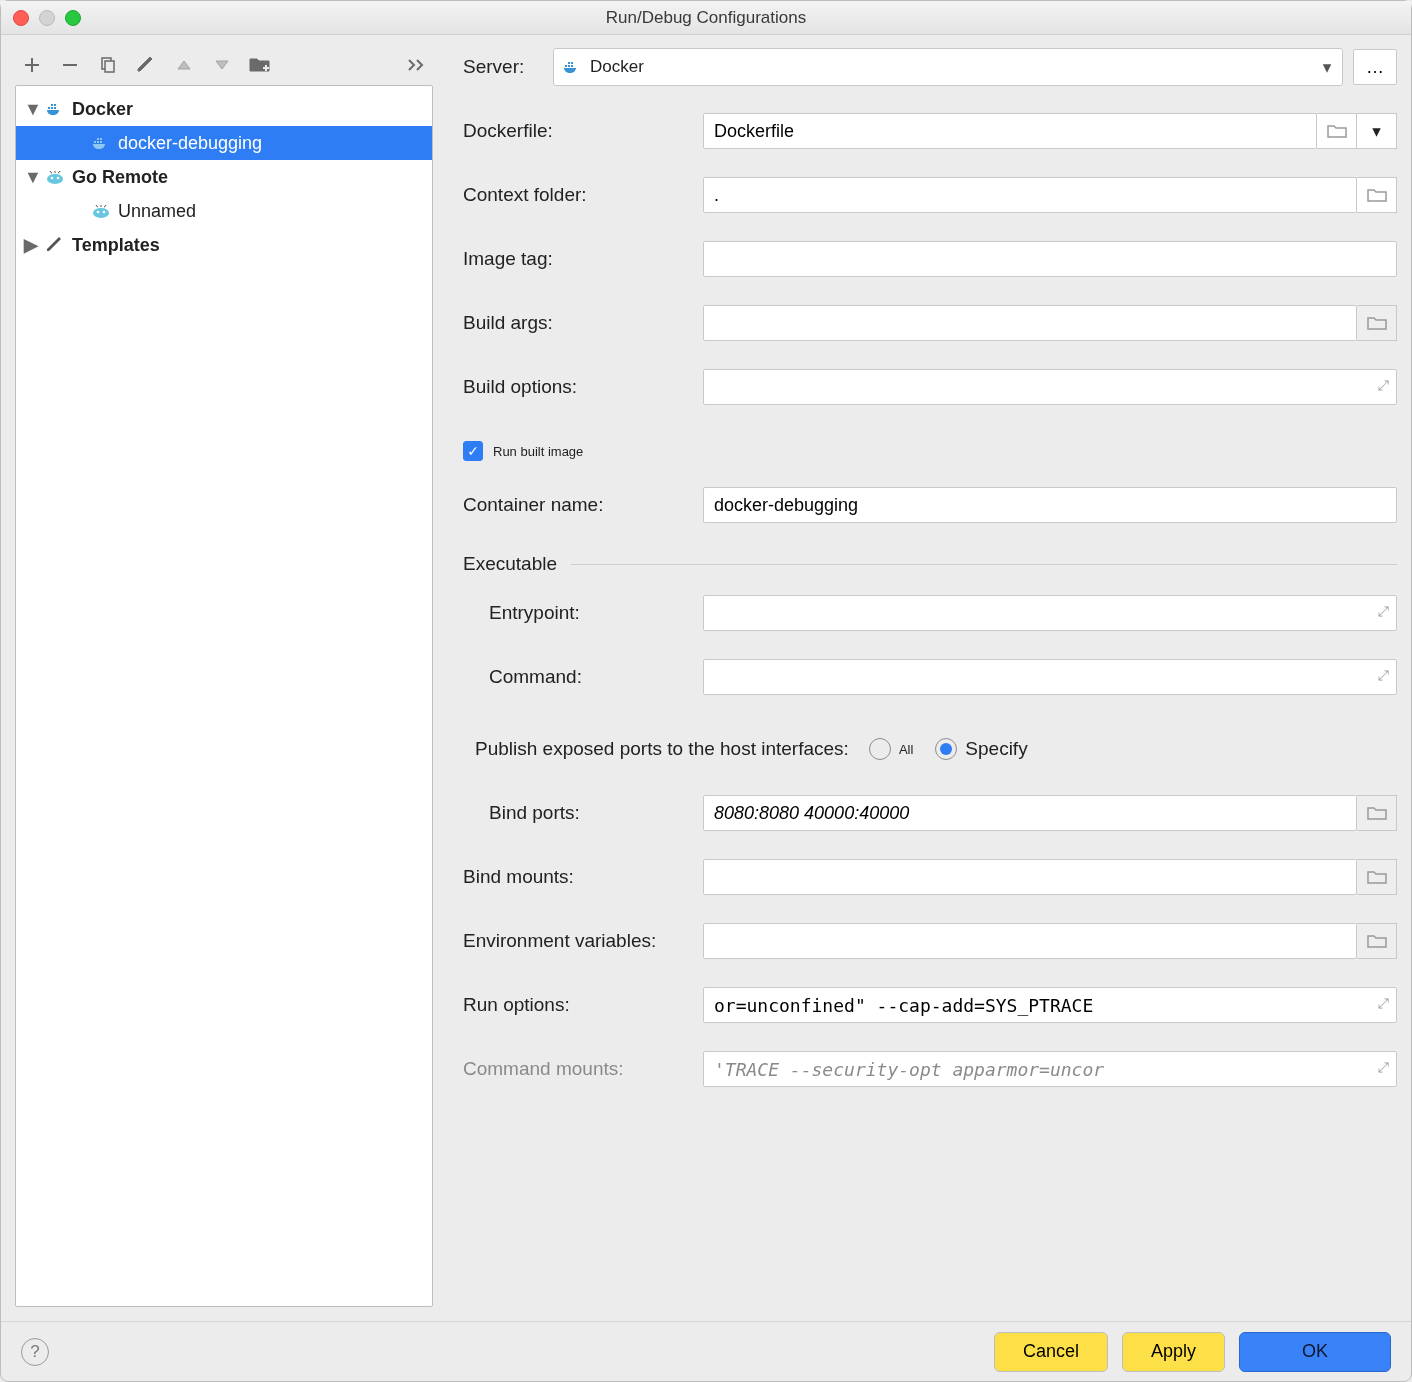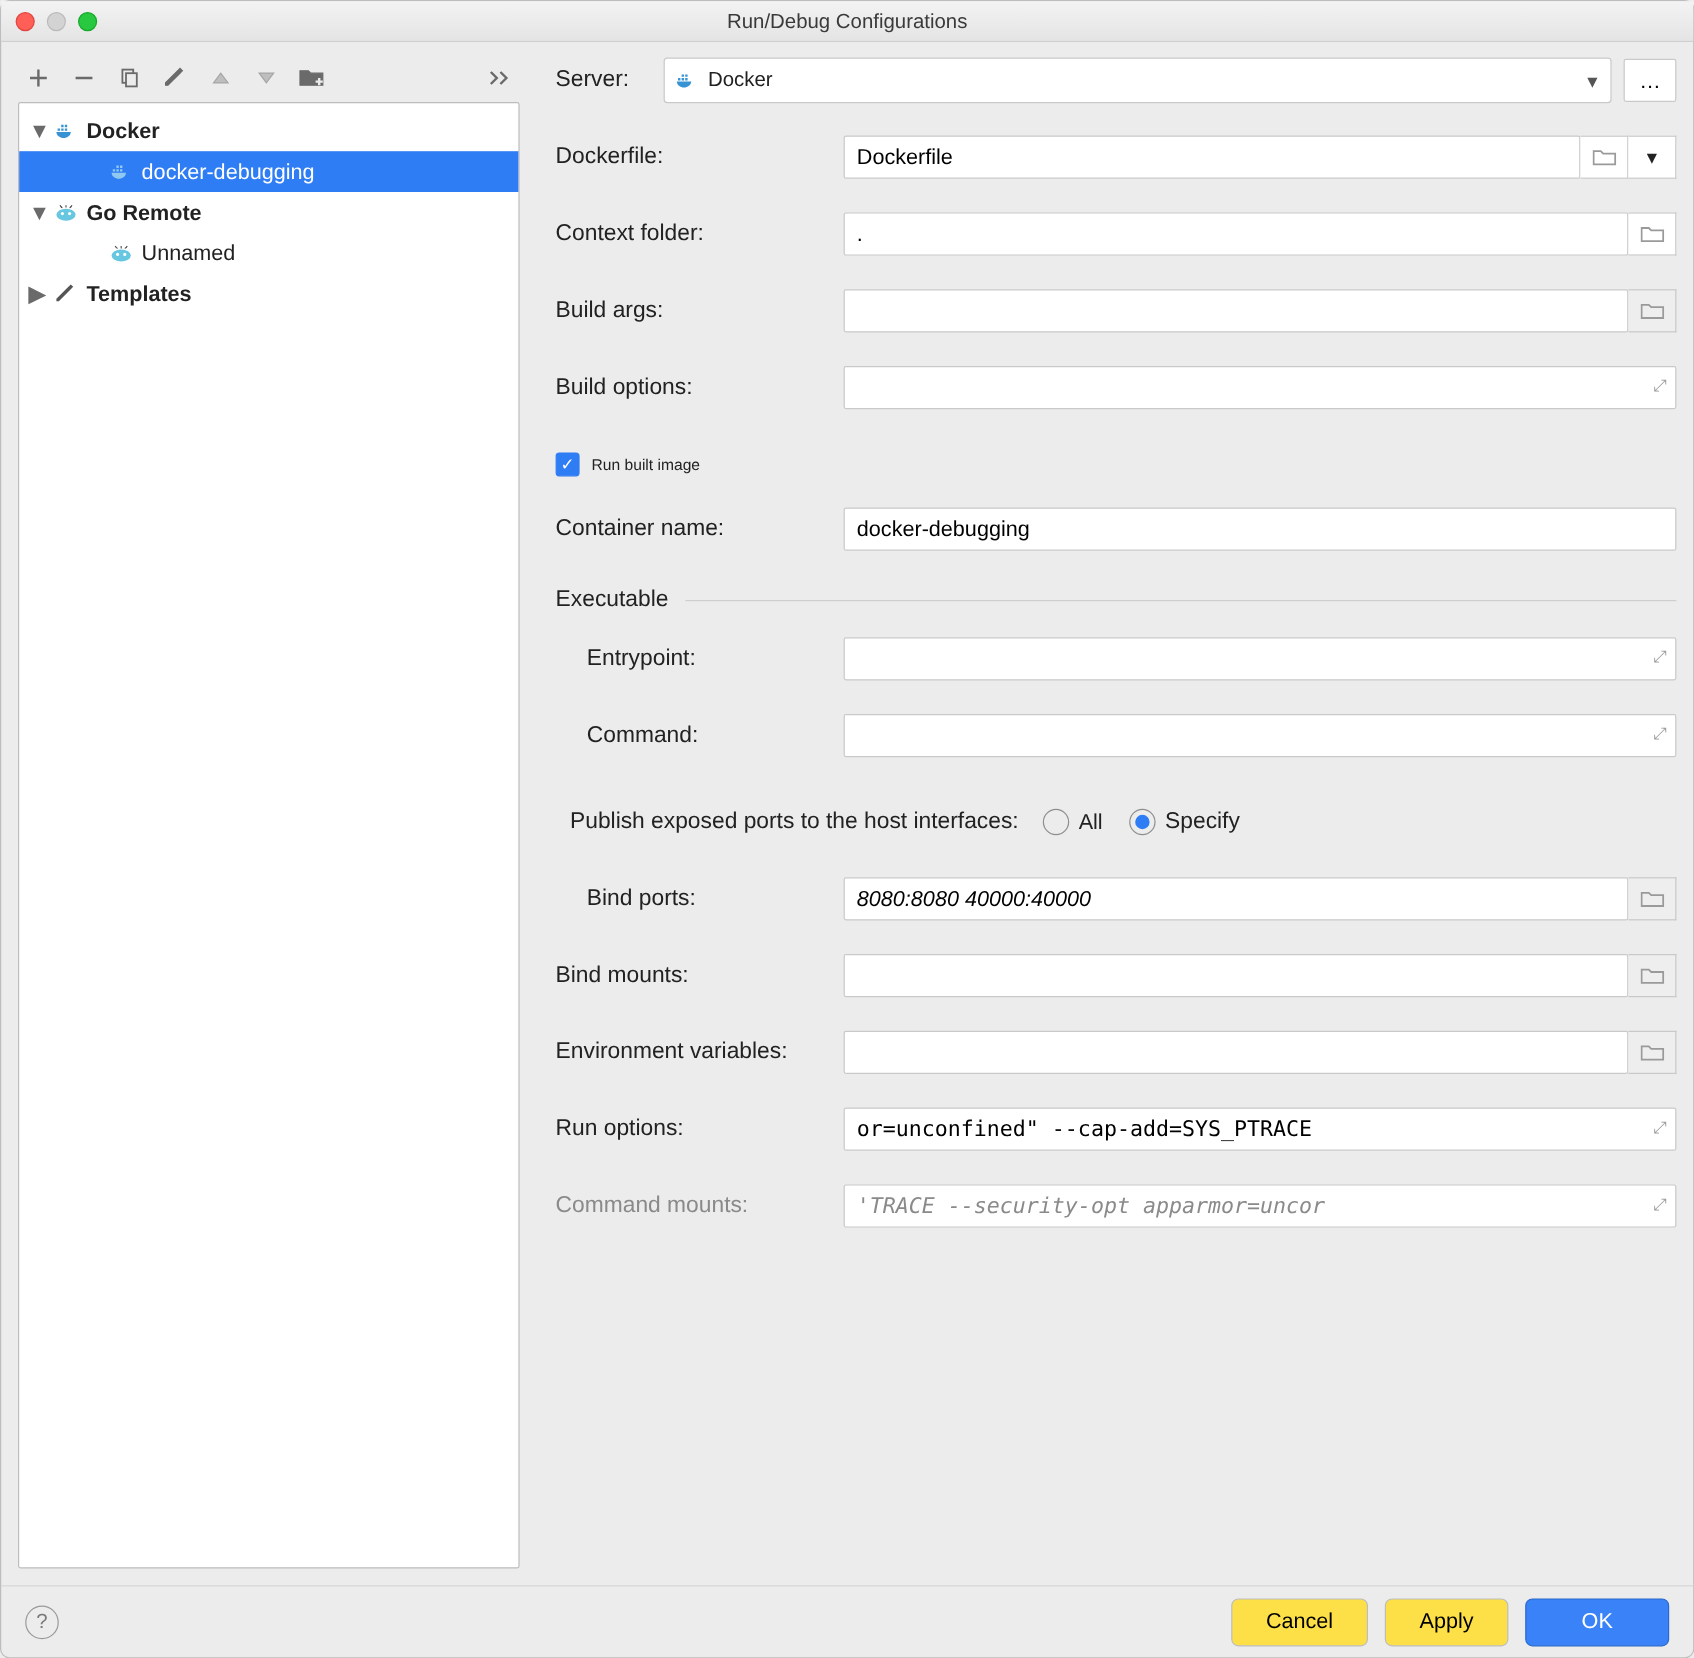--- a/index.html
+++ b/index.html
@@ -95,21 +95,21 @@
     align-items: center;
     padding: 0 20px;
     border-top: 1px solid #d6d6d6;
   }
   .footer .help { width:28px;height:28px;border:1.5px solid #9a9a9a;border-radius:50%;display:flex;align-items:center;justify-content:center;color:#7a7a7a;}
   .footer .spacer { flex:1; }
   .btn {
     height:40px; padding:0 28px; border:1px solid #bdbdbd; background:#fde047;
     border-radius:6px; font-size:18px; margin-left:14px;
   }
-  .btn.primary { background:#3a82f7; color:#ffffff; border-color:#2968cc; padding:0 46px;}
+  .btn.primary { background:#3a82f7; color:#0f172a; border-color:#2968cc; padding:0 62px;}
   .muted { color:#8a8a8a; }
   .gear-small { width:20px;height:20px; }
   svg { display:block; }
 </style>
 </head>
 <body>
 
 <div class="window">
   <div class="titlebar">
     <div class="traffic">
@@ -258,20 +258,24 @@
         <div class="field-w">
           <input class="input" value="." style="">
           <span class="suffix">
             <svg width="20" height="16" viewBox="0 0 20 16">
                 <path d="M1 3h6l2 2h10v9H1z" fill="none" stroke="#9a9a9a" stroke-width="1.5"></path>
               </svg>
           </span>
         </div>
       </div>
 
+      <div class="row">
+        <span class="lbl">Image tag:</span>
+        <input class="input" style="flex: 1 1 0%;" value="">
+      </div>
 
       <div class="row">
         <span class="lbl">Build args:</span>
         <div class="field-w">
           <input class="input ro" readonly="" value="" style="">
           <span class="suffix ro">
             <svg width="20" height="16" viewBox="0 0 20 16">
                 <path d="M1 3h6l2 2h10v9H1z" fill="none" stroke="#9a9a9a" stroke-width="1.5"></path>
               </svg>
           </span>
@@ -314,21 +318,21 @@
         <div class="field-w inline-exp">
           <input class="input" style="flex: 1 1 0%;" value="">
           <span class="expand-icon">⤢</span>
         </div>
       </div>
 
       <div class="row" style="margin-top:8px;">
         <span style="font-size:19px; padding-left:12px;">Publish exposed ports to the host interfaces:</span>
         <span style="width:20px"></span>
         <span class="radio"></span>
-        <span style="margin:0 22px 0 8px;font-size:18px;text-align:right;">All</span>
+        <span style="margin:0 22px 0 8px;font-size:13px;text-align:right;">All</span>
         <span class="radio checked"></span>
         <span style="margin-left:8px;font-size:19px;">Specify</span>
       </div>
 
       <div class="row">
         <span class="lbl indent">Bind ports:</span>
         <div class="field-w">
           <input class="input ro" readonly="" value="8080:8080 40000:40000" style="">
           <span class="suffix ro">
             <svg width="20" height="16" viewBox="0 0 20 16">

